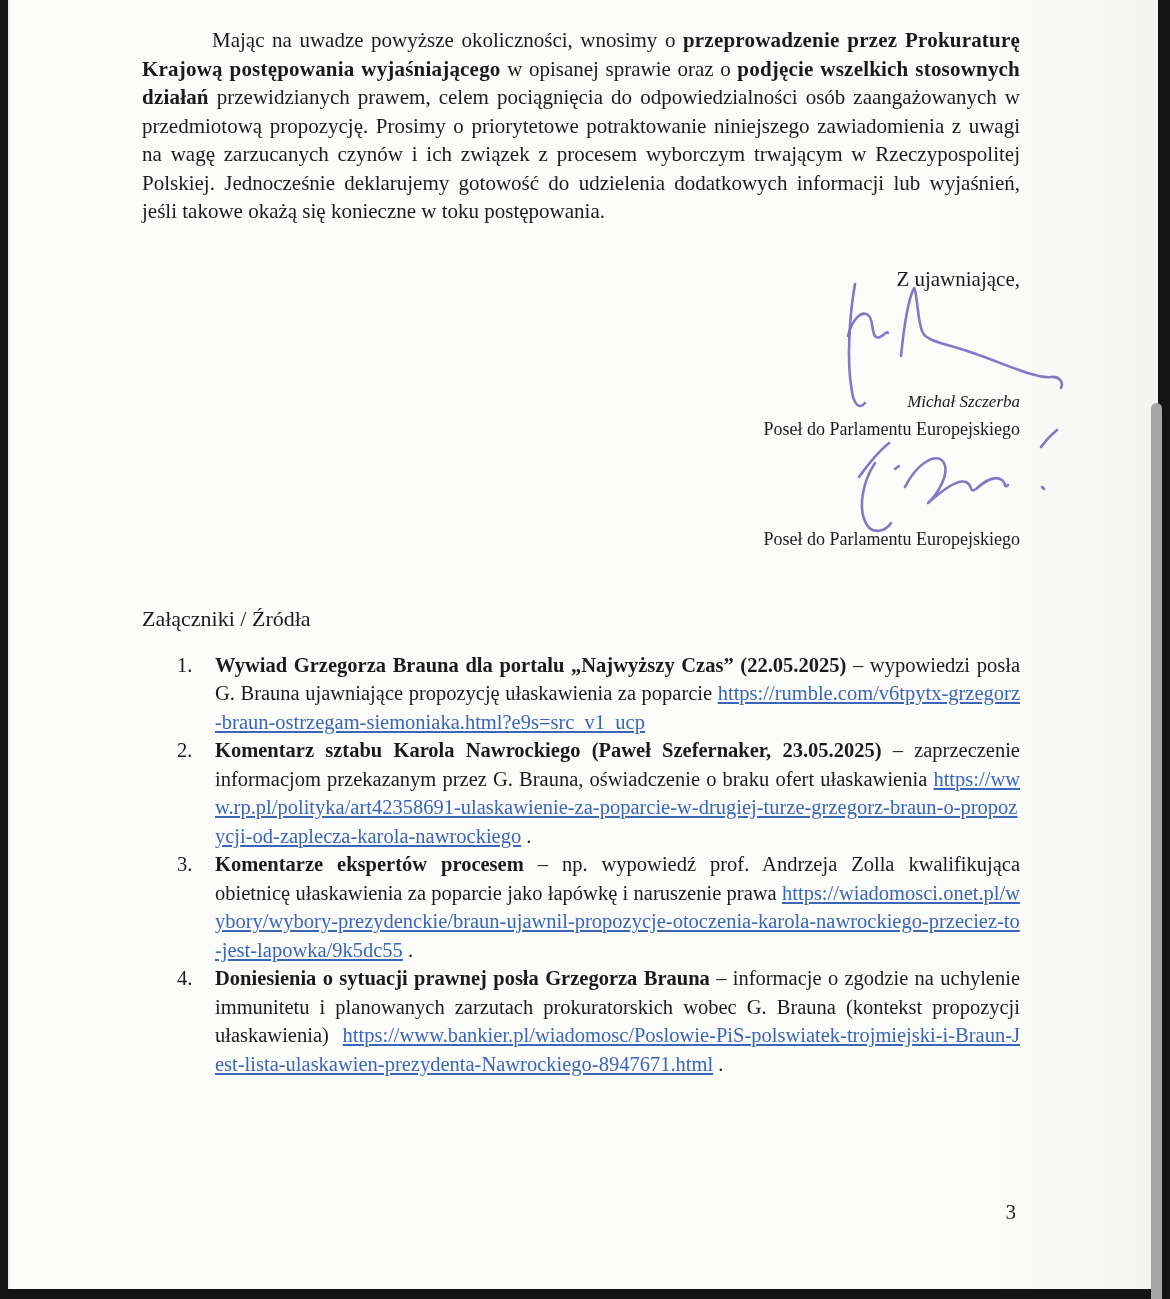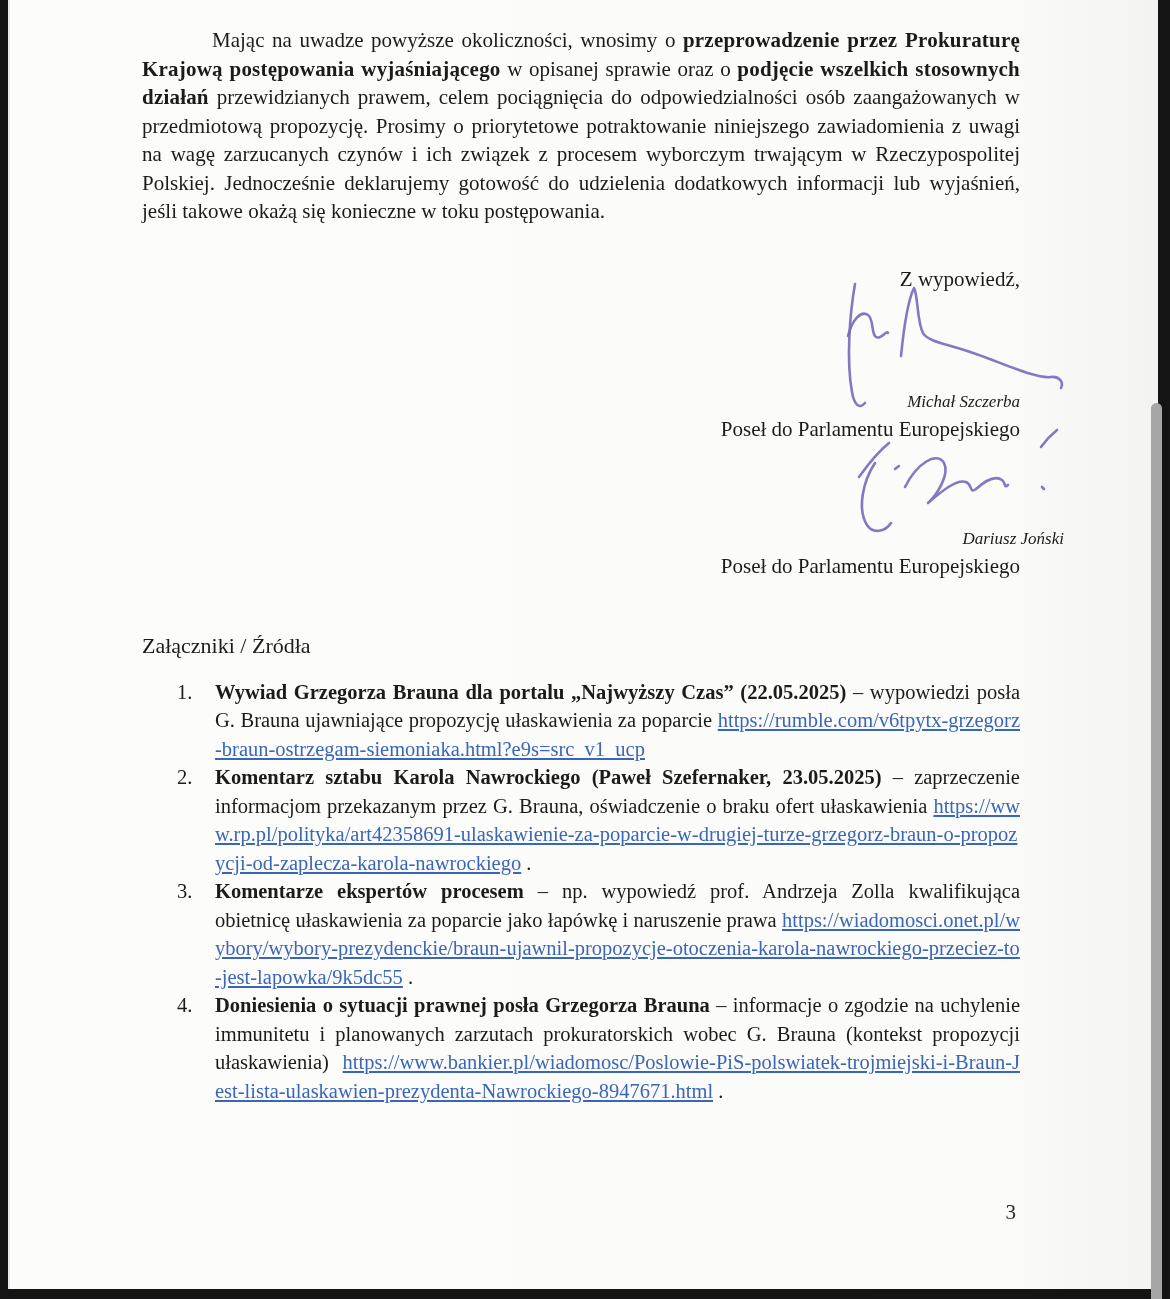--- a/index.html
+++ b/index.html
@@ -39,21 +39,21 @@
   .sig-svg.first{right:-48px;top:-14px;}
   .sig-svg.second{right:-50px;top:-18px;}
   .sig-svg path{fill:none;stroke:#7b6bbf;stroke-width:2.6;stroke-linecap:round;stroke-linejoin:round;opacity:.92;}
   .sig-name{
     text-align:right;font-style:italic;
     font-size:17px;line-height:27px;
   }
   .sig-name.offset{margin-right:-44px;}
   .sig-title{
     text-align:right;
-    font-size:21px;line-height:28px;
+    font-size:18px;line-height:28px;
   }
   .att-heading{
     margin-top:52px;
     font-size:22px;line-height:28px;
   }
   .sources{margin-top:18px;}
   .src-item{
     position:relative;
     padding-left:73px;
     font-size:20.5px;line-height:28.5px;
@@ -78,21 +78,21 @@
   }
 </style>
 </head>
 <body>
 
 <div class="paper">
   <div class="content">
 
     <p class="para"><span>Mając na uwadze powyższe okoliczności, wnosimy o </span><b>przeprowadzenie przez Prokuraturę Krajową postępowania wyjaśniającego</b><span> w opisanej sprawie oraz o </span><b>podjęcie wszelkich stosownych działań</b><span> przewidzianych prawem, celem pociągnięcia do odpowiedzialności osób zaangażowanych w przedmiotową propozycję. Prosimy o priorytetowe potraktowanie niniejszego zawiadomienia z uwagi na wagę zarzucanych czynów i ich związek z procesem wyborczym trwającym w Rzeczypospolitej Polskiej. Jednocześnie deklarujemy gotowość do udzielenia dodatkowych informacji lub wyjaśnień, jeśli takowe okażą się konieczne w toku postępowania.</span></p>
 
-    <div class="salutation">Z wypowiedź,</div>
+    <div class="salutation">Z ujawniające,</div>
 
     <div class="sig-block first">
       <svg class="sig-svg first" width="235" height="140" viewBox="0 0 235 140">
         <path d="M22 6 C17 34 13 82 19 114 C21 126 26 132 32 125"></path>
         <path d="M15 58 C19 42 28 32 35 37 C41 41 38 56 43 59 C48 62 53 52 55 55"></path>
         <path d="M68 78 C71 48 76 20 81 10 C85 17 84 44 90 55 C95 64 115 66 143 76 C172 86 203 101 218 99 C226 98 231 104 228 110"></path>
       </svg>
     </div>
 
     <div class="sig-name">Michał Szczerba</div>
@@ -102,21 +102,20 @@
       <svg class="sig-svg second" width="225" height="115" viewBox="0 0 225 115">
         <path d="M30 38 C18 56 12 84 22 100 C28 109 40 107 46 98"></path>
         <path d="M14 52 C24 38 34 26 44 18"></path>
         <path d="M50 44 L54 41"></path>
         <path d="M60 62 C72 38 92 26 99 38 C105 49 92 70 83 78 C98 65 112 54 121 57 C128 60 124 69 131 64 C141 55 150 50 157 55 C161 58 159 64 163 60"></path>
         <path d="M196 22 C201 15 207 9 212 5"></path>
         <path d="M197 62 L199 64"></path>
       </svg>
     </div>
 
-    <div class="sig-name offset">Dariusz Joński</div>
     <div class="sig-title">Poseł do Parlamentu Europejskiego</div>
 
     <div class="att-heading">Załączniki / Źródła</div>
 
     <div class="sources">
 
       <div class="src-item">
         <span class="src-num">1.</span><b>Wywiad Grzegorza Brauna dla portalu „Najwyższy Czas” (22.05.2025)</b><span> – wypowiedzi posła G. Brauna ujawniające propozycję ułaskawienia za poparcie </span><a href="#" class="src-link">https://rumble.com/v6tpytx-grzegorz-braun-ostrzegam-siemoniaka.html?e9s=src_v1_ucp</a><span></span>
       </div>
 

